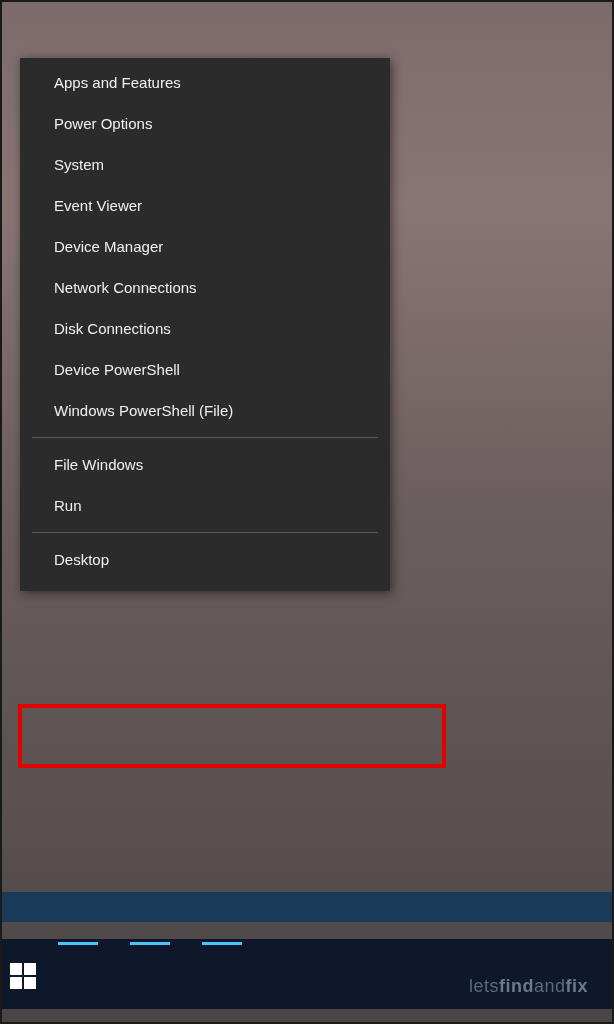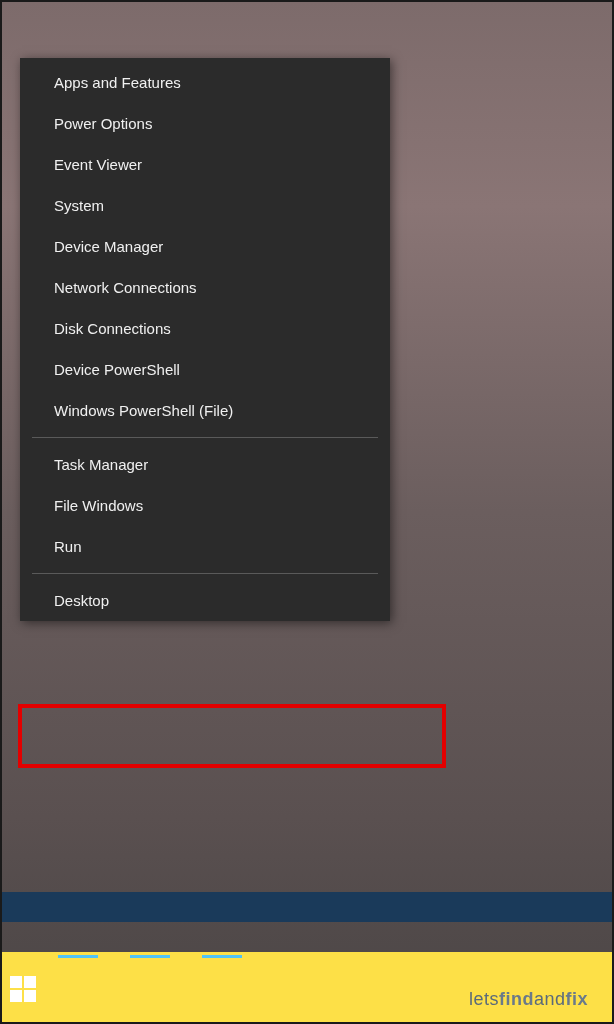--- a/index.html
+++ b/index.html
@@ -26,21 +26,21 @@
     }
     .context-menu {
       position: absolute;
       top: 56px;
       left: 18px;
       width: 370px;
       background: #2b2b2b;
       color: #ffffff;
       box-shadow: 2px 2px 10px rgba(0,0,0,0.5);
       padding-top: 4px;
-      padding-bottom: 0;
+      padding-bottom: 11px;
     }
     .menu-item {
       padding: 12px 18px 12px 34px;
       font-size: 15px;
       color: #f0f0f0;
       cursor: default;
       display: flex;
       justify-content: space-between;
       align-items: center;
       position: relative;
@@ -60,25 +60,25 @@
       top: 702px;
       left: 16px;
       width: 428px;
       height: 64px;
       border: 4px solid #e30000;
       pointer-events: none;
       z-index: 100;
     }
     .taskbar {
       position: absolute;
-      bottom: 0;
+      bottom: 13px;
       left: 0;
       right: 0;
       height: 70px;
-      background: #fde047;
+      background: #0f172a;
     }
     .taskbar-stripe {
       position: absolute;
       bottom: 100px;
       left: 0;
       right: 0;
       height: 30px;
       background: #1a3a5a;
     }
     .start-button {
@@ -129,46 +129,43 @@
 <div class="taskbar-stripe"></div>
 
 <div class="context-menu">
   <div class="menu-item">
       <span>Apps and Features</span>
     </div>
   <div class="menu-item">
       <span>Power Options</span>
     </div>
   <div class="menu-item">
-      <span>Event Viewer</span>
+      <span>System</span>
     </div>
   <div class="menu-item">
-      <span>System</span>
+      <span>Event Viewer</span>
     </div>
   <div class="menu-item">
       <span>Device Manager</span>
     </div>
   <div class="menu-item">
       <span>Network Connections</span>
     </div>
   <div class="menu-item">
       <span>Disk Connections</span>
     </div>
   <div class="menu-item">
       <span>Device PowerShell</span>
     </div>
   <div class="menu-item">
       <span>Windows PowerShell (File)</span>
     </div>
 
   <div class="menu-divider"></div>
 
-  <div class="menu-item">
-      <span>Task Manager</span>
-    </div>
   <div class="menu-item">
       <span>File Windows</span>
     </div>
   <div class="menu-item">
       <span>Run</span>
     </div>
 
   <div class="menu-divider"></div>
 
   <div class="menu-item">

